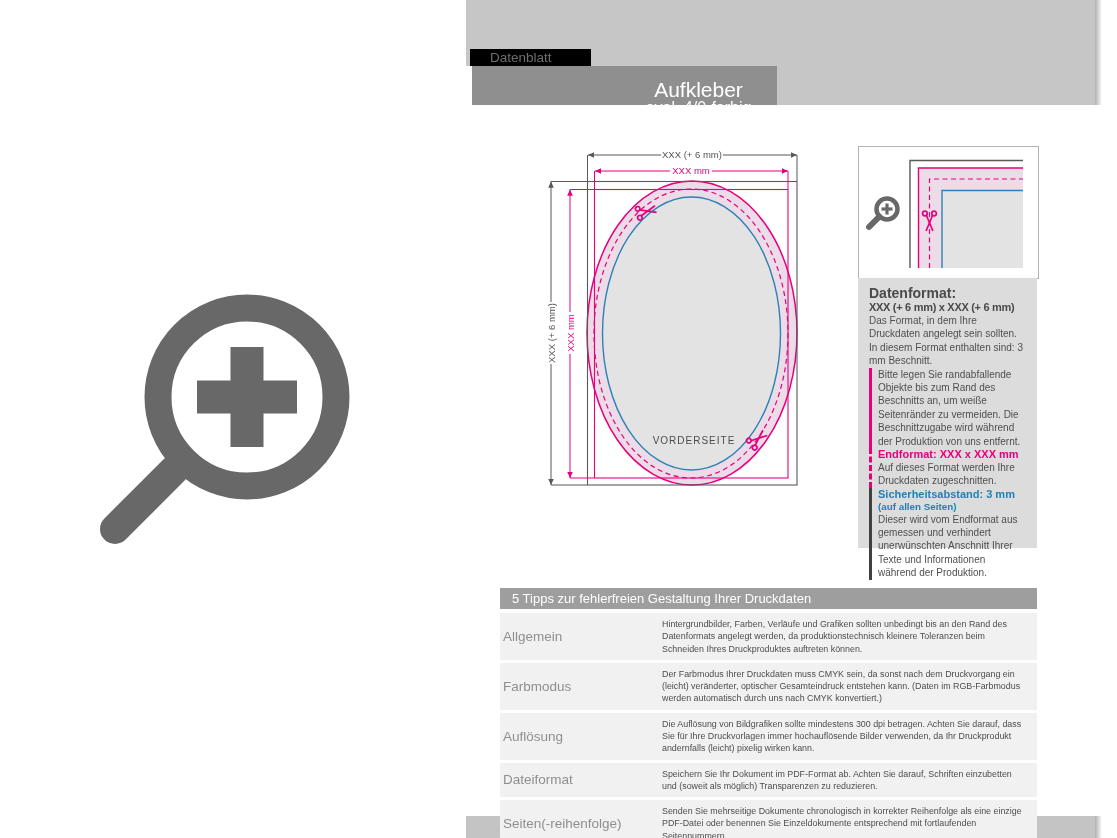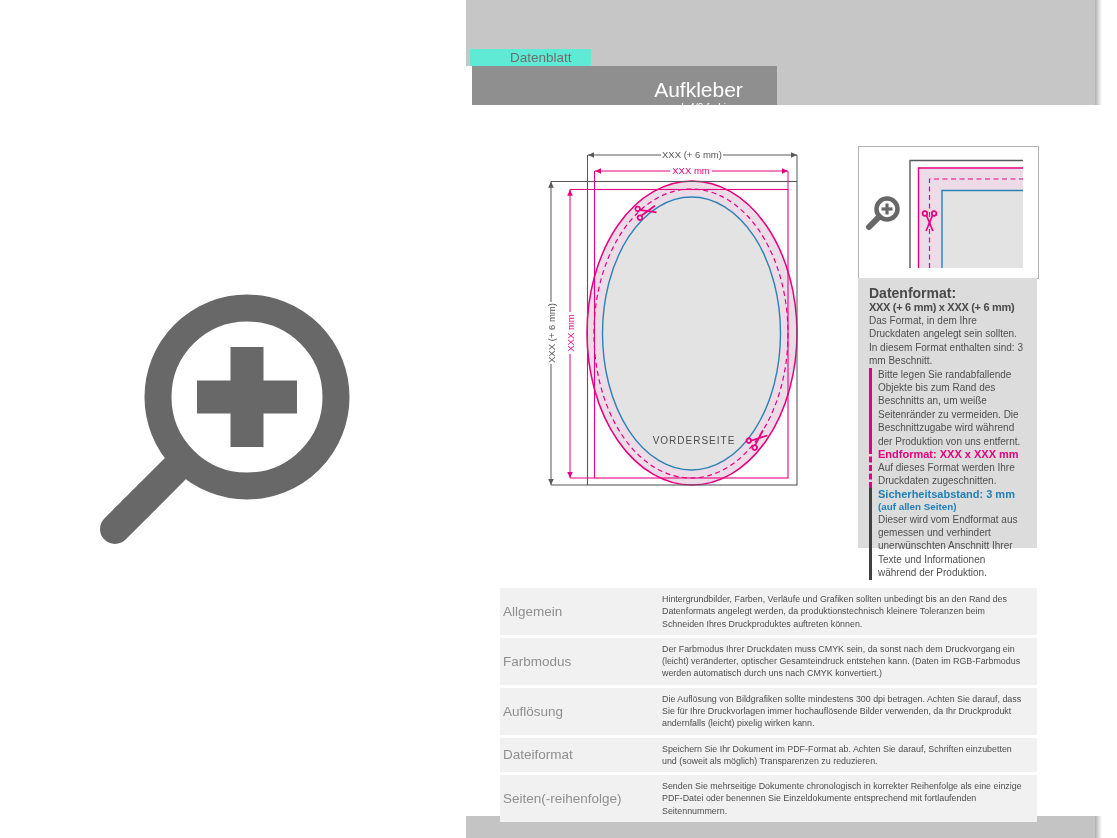--- a/index.html
+++ b/index.html
@@ -8,26 +8,26 @@
 
   
   .band-top-a{position:absolute;left:466px;top:0;width:629px;height:66px;background:#c6c6c6;}
   .band-top-b{position:absolute;left:777px;top:0;width:318px;height:105px;background:#c6c6c6;}
   .band-top-shadow{position:absolute;left:1095px;top:0;width:7px;height:105px;
       background:linear-gradient(to right,rgba(110,110,110,.55),rgba(110,110,110,0));}
   .band-bottom{position:absolute;left:466px;top:816px;width:629px;height:22px;background:#c4c4c4;}
   .band-bottom-shadow{position:absolute;left:1095px;top:816px;width:7px;height:22px;
       background:linear-gradient(to right,rgba(110,110,110,.55),rgba(110,110,110,0));}
 
-  .tab{position:absolute;left:470px;top:49px;width:121px;height:17px;background:#5eead4;
-       color:#6e6e6e;font-size:13.5px;line-height:17px;padding-left:40px;box-sizing:border-box;}
+  .tab{position:absolute;left:470px;top:49px;width:121px;height:17px;background:#000000;
+       color:#6e6e6e;font-size:13.5px;line-height:17px;padding-left:20px;box-sizing:border-box;}
   .titlebar{position:absolute;left:472px;top:66px;width:305px;height:39px;background:#8f8f8f;
        color:#fff;text-align:center;box-sizing:border-box;padding-left:148px;}
   .titlebar .t1{font-size:21px;line-height:24px;margin-top:12px;}
-  .titlebar .t2{font-size:10px;line-height:12px;}
+  .titlebar .t2{font-size:16px;line-height:12px;}
 
   
   .big-magnifier{position:absolute;left:95px;top:278px;}
 
   
   .diagram{position:absolute;left:530px;top:140px;}
   svg text{font-family:"Liberation Sans",sans-serif;}
 
   
   .detailbox{position:absolute;left:858px;top:146px;}
@@ -175,20 +175,21 @@
       <div class="body">Auf dieses Format werden Ihre Druckdaten zugeschnitten.</div>
     </div>
     <div class="sec sec-safe">
       <div class="h-blue">Sicherheitsabstand: 3 mm</div>
       <div class="sub-blue">(auf allen Seiten)</div>
       <div class="body">Dieser wird vom Endformat aus gemessen und verhindert unerwünschten Anschnitt Ihrer Texte und Informationen während der Produktion.</div>
     </div>
   </div>
 
   <div class="tips">
+    <div class="tips-header">5 Tipps zur fehlerfreien Gestaltung Ihrer Druckdaten</div>
     <div class="tip-row r1">
       <div class="tip-label">Allgemein</div>
       <div class="tip-text">Hintergrundbilder, Farben, Verläufe und Grafiken sollten unbedingt bis an den Rand des Datenformats angelegt werden, da produktionstechnisch kleinere Toleranzen beim Schneiden Ihres Druckproduktes auftreten können.</div>
     </div>
     <div class="tip-row r2">
       <div class="tip-label">Farbmodus</div>
       <div class="tip-text">Der Farbmodus Ihrer Druckdaten muss CMYK sein, da sonst nach dem Druckvorgang ein (leicht) veränderter, optischer Gesamteindruck entstehen kann. (Daten im RGB-Farbmodus werden automatisch durch uns nach CMYK konvertiert.)</div>
     </div>
     <div class="tip-row r3">
       <div class="tip-label">Auflösung</div>

